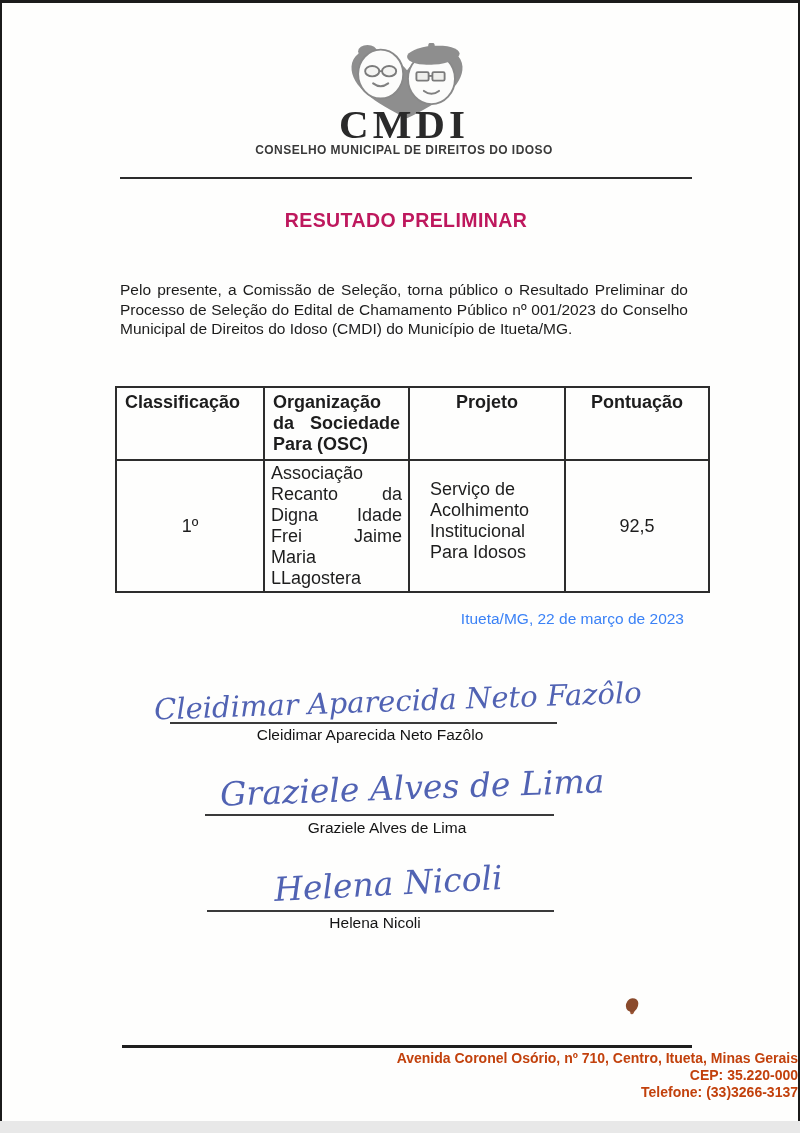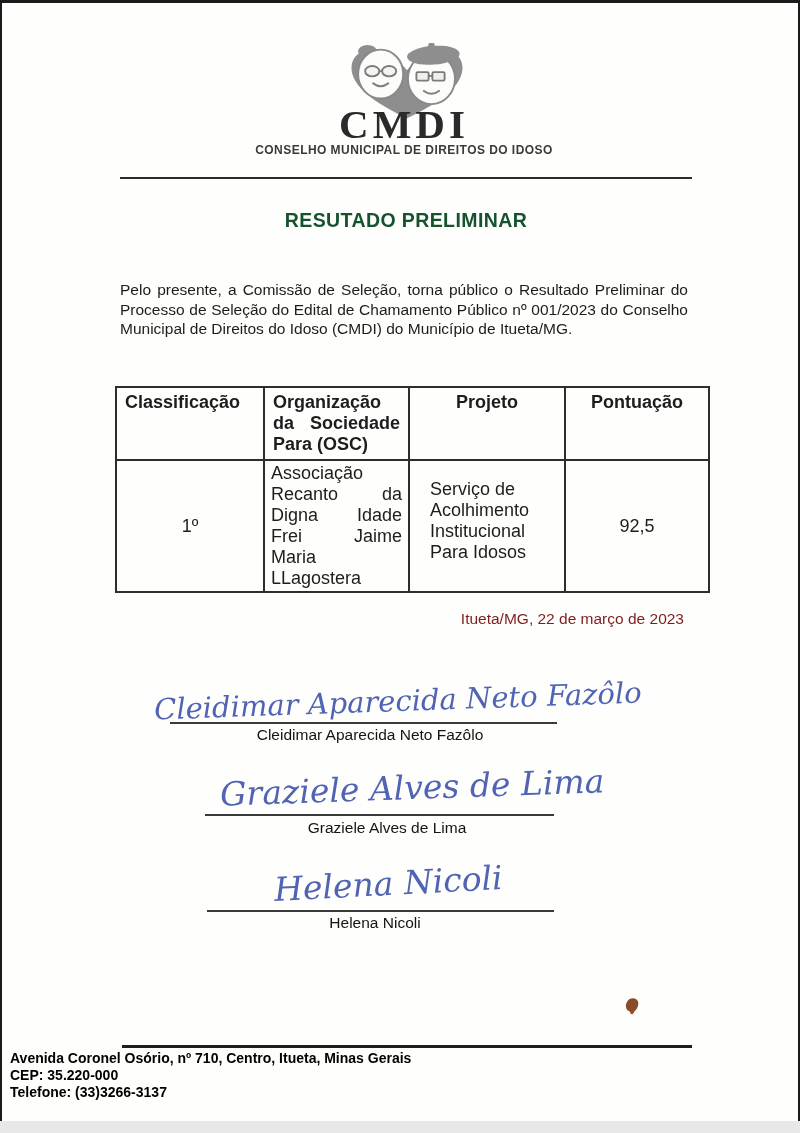--- a/index.html
+++ b/index.html
@@ -29,21 +29,21 @@
   .org-name{
     left:0;right:0;top:140px;text-align:center;
     font-weight:bold;font-size:12px;letter-spacing:0.45px;
     color:#3a3a3a;
     padding-left:8px;
   }
   .rule-top{left:118px;top:174px;width:572px;height:2px;background:#2c2c2c;}
   
   .doc-title{
     left:0;right:0;top:206px;text-align:center;
-    font-weight:bold;font-size:19.5px;letter-spacing:0.4px;color:#14532d;
+    font-weight:bold;font-size:19.5px;letter-spacing:0.4px;color:#be185d;
     padding-left:12px;
   }
   .body-par{
     left:118px;top:277px;width:568px;
     font-size:15.5px;line-height:19.5px;
     text-align:justify;color:#1c1c1c;
   }
   
   .results{left:113px;top:383px;border-collapse:collapse;table-layout:fixed;}
   .results th,.results td{
@@ -59,21 +59,21 @@
   .results .c3{width:128px;}
   .results .c4{width:126px;border-radius:8px;}
   .results thead tr{height:57px;}
   .results tbody tr{height:73px;}
   .results th.center{text-align:center;}
   .results th.justify{text-align:justify;}
   .results td.mid{vertical-align:middle;text-align:center;}
   .results td.top-left{vertical-align:top;text-align:justify;padding:2px 6px;border-radius:25px;}
   .results td.top-ind{vertical-align:top;text-align:left;padding:18px 6px 2px 20px;}
   
-  .date-line{right:114px;top:607px;font-size:15.5px;color:#7f1d1d;}
+  .date-line{right:114px;top:607px;font-size:15.5px;color:#3b82f6;}
   
   .handwriting{
     font-family:"DejaVu Serif", serif;
     font-style:italic;
     color:#4356ad;
     white-space:nowrap;
     line-height:1;
     opacity:0.92;
   }
   .hw1{left:152px;top:684px;font-size:29px;transform:rotate(-2deg);}
@@ -91,22 +91,22 @@
   .stain{
     left:624px;top:995px;width:12px;height:14px;
     background:#8a4a2c;
     border-radius:60% 45% 55% 50%;
     transform:rotate(15deg);
     box-shadow:2px 6px 0 -4px #9a5533;
   }
   
   .rule-bottom{left:120px;top:1042px;width:570px;height:3px;background:#1e1e1e;}
   .footer-text{
-    left:0;right:0;top:1047px;text-align:left;
-    font-weight:bold;font-size:14px;line-height:17px;color:#000000;
+    left:0;right:0;top:1047px;text-align:right;
+    font-weight:bold;font-size:14px;line-height:17px;color:#c2410c;
     padding-left:8px;
   }
 </style>
 </head>
 <body>
 
 <div class="page">
 
   <svg class="abs logo-svg" viewBox="0 0 160 84">
     <path d="M80 80 C 46 64, 20 46, 21 25 C 22 9, 42 2, 56 10 C 64 14, 74 21, 80 29 C 86 21, 96 14, 104 10 C 118 2, 138 9, 139 25 C 140 46, 114 64, 80 80 Z" fill="#8e8e8e"></path>

